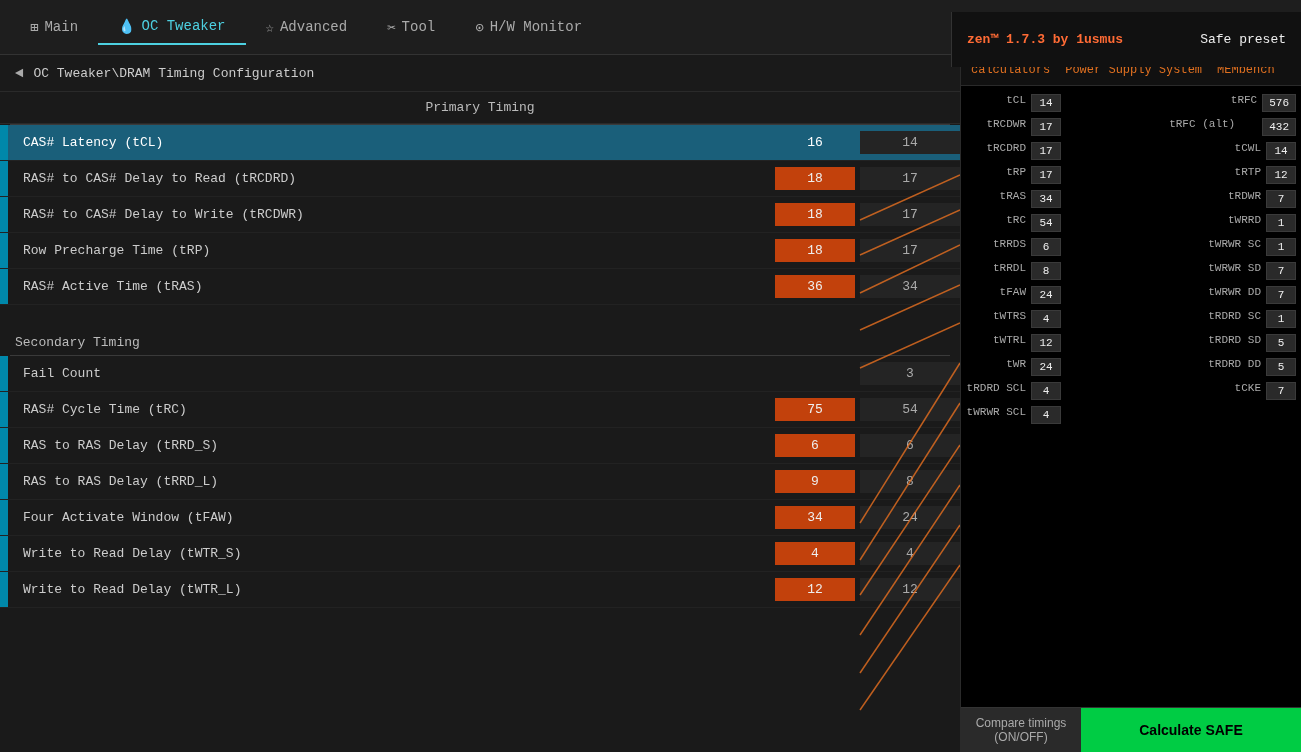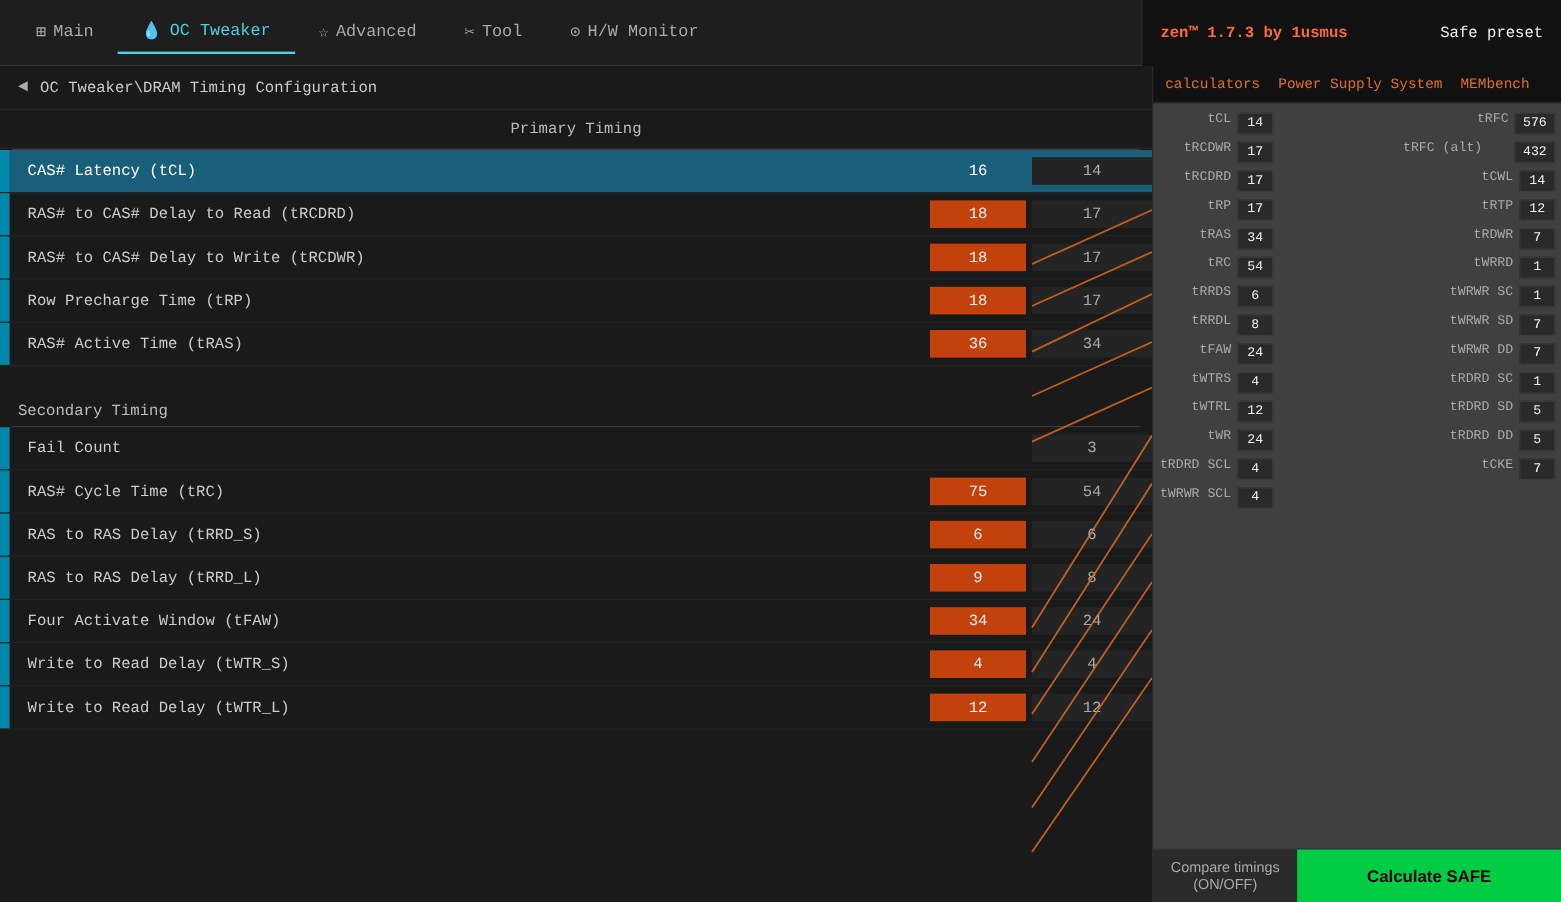--- a/index.html
+++ b/index.html
@@ -33,21 +33,21 @@
       white-space: nowrap;
     }
     .nav-item.active {
       color: #4dd0e1;
       border-bottom: 2px solid #4dd0e1;
     }
 
     
     .right-header {
       position: absolute;
-      top: 0;
+      top: 12px;
       right: 0;
       width: 350px;
       height: 55px;
       background: #111;
       display: flex;
       align-items: center;
       padding: 0 15px;
       gap: 10px;
       border-left: 1px solid #333;
     }
@@ -154,21 +154,21 @@
       background: #242424;
       padding: 4px 8px;
     }
     .timing-row.no-value .row-value {
       visibility: hidden;
     }
 
     
     .right-panel {
       width: 341px;
-      background: #404040;
+      background: #000000;
       border-left: 1px solid #2a2a2a;
       display: flex;
       flex-direction: column;
     }
     .right-panel-links {
       display: flex;
       padding: 8px 10px;
       gap: 15px;
       border-bottom: 1px solid #2a2a2a;
       background: #111;

